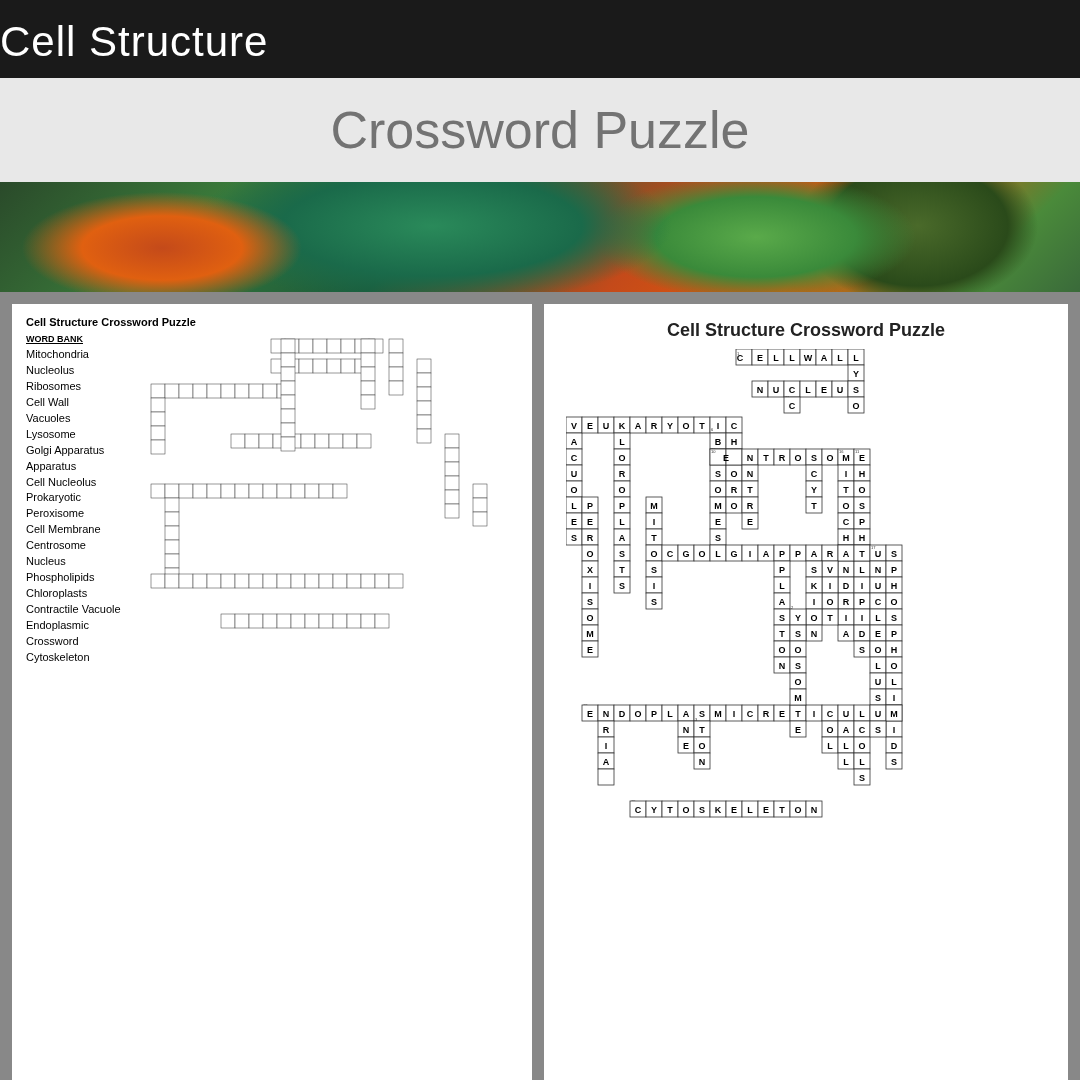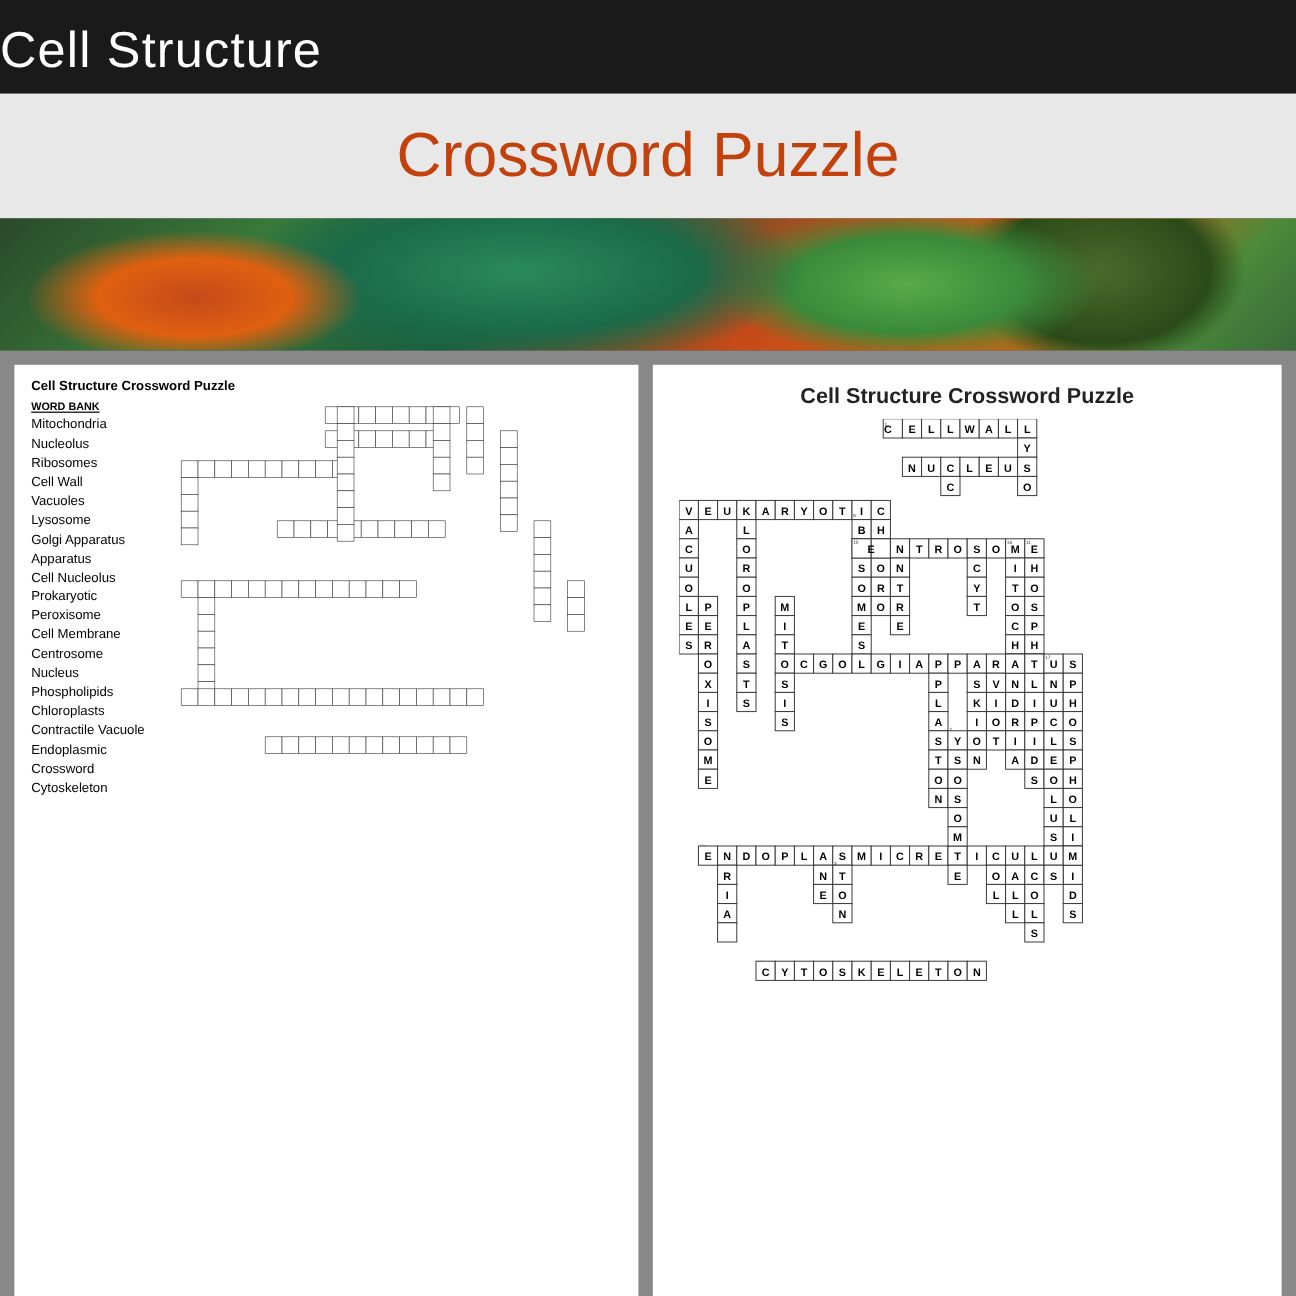--- a/index.html
+++ b/index.html
@@ -26,21 +26,21 @@
 
     
     .subtitle-bar {
       background: #e8e8e8;
       text-align: center;
       padding: 22px 0;
     }
     .subtitle-bar h2 {
       font-size: 52px;
       font-weight: 400;
-      color: #c2410c;
+      color: #737373;
     }
 
     
     .bird-photo {
       height: 110px;
       background: linear-gradient(135deg, #2a4a2a 0%, #3a7a3a 20%, #1a5a3a 40%, #c44a1a 60%, #e05a0a 75%, #4a8a3a 90%, #3a6a3a 100%);
       position: relative;
       overflow: hidden;
     }
     .bird-photo::before {

